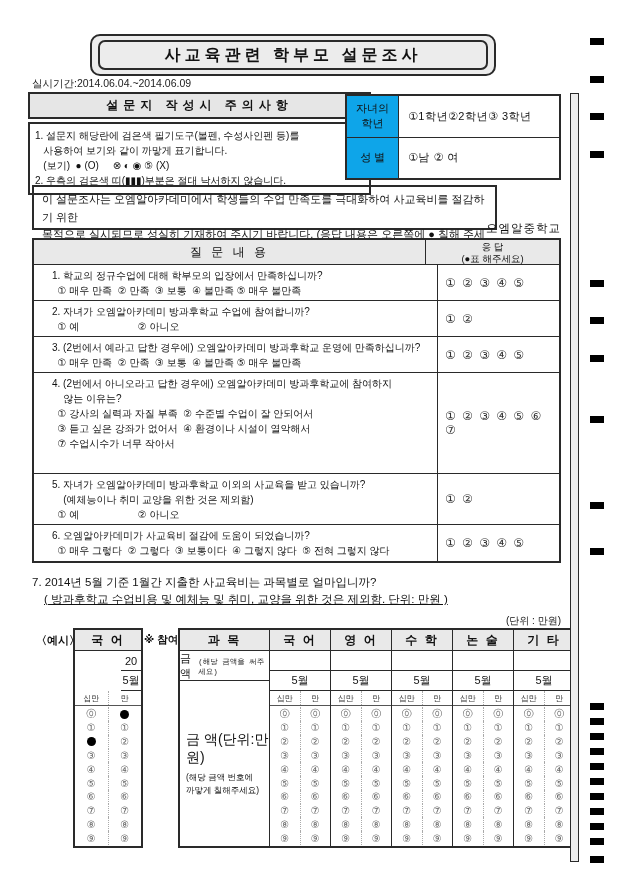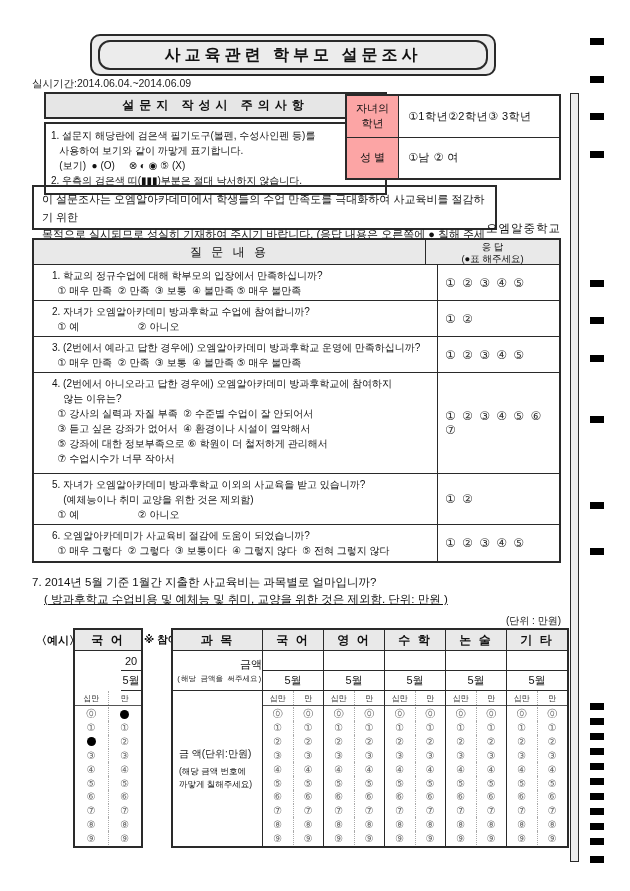--- a/index.html
+++ b/index.html
@@ -2,35 +2,35 @@
 <html><head>
 <meta charset="utf-8">
 <style>
   * { box-sizing: border-box; margin: 0; padding: 0; }
   html,body { background:#fff; }
   body { width:630px; height:891px; position:relative; font-family:"Liberation Sans","DejaVu Sans",sans-serif; color:#111; }
   .abs { position:absolute; }
 
   
   .title-box { left:90px; top:34px; width:406px; height:42px; border:2px solid #2a2a2a; border-radius:10px; background:#ececec; padding:4px 6px; }
-  .title-inner { height:100%; border:2px solid #2a2a2a; border-radius:12px; background:#ececec; display:flex; align-items:center; justify-content:center; font-size:16px; font-weight:bold; letter-spacing:4px; }
+  .title-inner { height:100%; border:2px solid #2a2a2a; border-radius:7px; background:#ececec; display:flex; align-items:center; justify-content:center; font-size:16px; font-weight:bold; letter-spacing:4px; }
 
   .period { left:32px; top:77px; font-size:10.5px; color:#222; }
 
   
-  .notice { left:44px; top:92px; width:343px; }
+  .notice { left:28px; top:92px; width:343px; }
   .notice-title { border:2px solid #2a2a2a; background:#e6e6e6; text-align:center; font-weight:bold; font-size:12px; letter-spacing:5px; padding:3px 0; }
   .notice-body { border:2px solid #2a2a2a; margin-top:3px; padding:4px 5px 5px 5px; font-size:10px; line-height:1.5; }
   .n-line { white-space:pre-wrap; }
 
   
   .sinfo { left:345px; top:94px; width:216px; height:86px; border:2px solid #2a2a2a; display:flex; flex-direction:column; }
   .sirow { flex:1; display:flex; }
   .sirow:first-child { border-bottom:1px solid #2a2a2a; }
-  .silabel { width:52px; background:#fca5a5; border-right:1px solid #2a2a2a; display:flex; align-items:center; justify-content:center; font-size:11px; white-space:pre-line; text-align:center; }
+  .silabel { width:52px; background:#0ea5e9; border-right:1px solid #2a2a2a; display:flex; align-items:center; justify-content:center; font-size:11px; white-space:pre-line; text-align:center;font-family:Liberation Serif, serif; }
   .sival { flex:1; display:flex; align-items:center; padding-left:9px; font-size:11px; letter-spacing:0.5px; }
 
   
   .intro { left:32px; top:185px; width:465px; height:45px; border:2px solid #2a2a2a; padding:4px 8px; font-size:11px; line-height:1.6; }
 
   .school { left:420px; top:221px; width:141px; text-align:right; font-size:11.5px; letter-spacing:1px; }
 
   
   .qtable { left:32px; top:238px; width:529px; border:2px solid #2a2a2a; }
   .qhead { display:flex; background:#e9e9e9; border-bottom:1px solid #2a2a2a; height:25px; }
@@ -58,28 +58,28 @@
   .cell-sub { height:15px; border-bottom:1px solid #555; display:flex; }
   .cell-sub span { flex:1; display:flex; align-items:center; justify-content:center; font-size:8px; color:#333; }
   .cell-sub span.sub-r { border-left:1px dotted #aaa; }
   .bubbles { flex:1; display:flex; flex-direction:column; padding:1px 0; }
   .b-row { flex:1; display:flex; }
   .b-cell { flex:1; display:flex; align-items:center; justify-content:center; font-size:10px; color:#666; }
   .b-right { border-left:1px dotted #aaa; }
   .disc { width:9px; height:9px; border-radius:50%; background:#000; display:inline-block; }
 
   
-  .grid { left:171px; top:628px; width:398px; height:220px; border:2px solid #2a2a2a; display:flex; }
+  .grid { left:178px; top:628px; width:398px; height:220px; border:2px solid #2a2a2a; display:flex; }
   .g-label-col { width:90px; border-right:1px solid #2a2a2a; display:flex; flex-direction:column; }
   .g-h { height:21px; background:#e9e9e9; border-bottom:1px solid #2a2a2a; display:flex; align-items:center; justify-content:center; font-size:12px; font-weight:bold; letter-spacing:2px; }
-  .g-amt { height:40px; border-bottom:1px solid #2a2a2a; display:flex; flex-direction:column; align-items:flex-end; justify-content:center; }
+  .g-amt { height:30px; border-bottom:1px solid #2a2a2a; display:flex; flex-direction:row; align-items:center; justify-content:center; }
   .g-amt .big { font-size:11px; }
   .g-amt .small { font-size:7.5px; color:#222; margin-top:2px;font-family:Liberation Mono, monospace; }
   .g-blabel { flex:1; display:flex; flex-direction:column; justify-content:center; padding-left:6px; }
-  .g-blabel .big { font-size:10px; margin-bottom:4px; }
+  .g-blabel .big { font-size:14px; margin-bottom:4px; }
   .g-blabel .small { font-size:8.5px; line-height:1.5; }
   .g-col { flex:1; border-right:1px solid #2a2a2a; display:flex; flex-direction:column; }
   .g-col:last-child { border-right:none; }
   .g-col-h { height:21px; background:#e9e9e9; border-bottom:1px solid #2a2a2a; display:flex; align-items:center; justify-content:center; font-size:12px; font-weight:bold; letter-spacing:2px; }
   .g-col-blank { height:20px; border-bottom:1px solid #2a2a2a; }
   .g-col-month { height:20px; border-bottom:1px solid #2a2a2a; display:flex; align-items:center; justify-content:center; font-size:11px; }
 
   
   .vbar { left:570px; top:93px; width:9px; height:769px; border:1px solid #2a2a2a; background:#ededed; }
   .tmark { position:absolute; left:590px; width:14px; height:7px; background:#000; }
@@ -151,21 +151,20 @@
           <div class="q-line">  ① 매우 만족  ② 만족  ③ 보통  ④ 불만족 ⑤ 매우 불만족</div>
         </div>
         <div class="q-answer">① ② ③ ④ ⑤</div>
       </div>
       <div class="q-row h101">
         <div class="q-text">
           <div class="q-line">4. (2번에서 아니오라고 답한 경우에) 오엠알아카데미 방과후학교에 참여하지</div>
           <div class="q-line">    않는 이유는?</div>
           <div class="q-line">  ① 강사의 실력과 자질 부족  ② 수준별 수업이 잘 안되어서</div>
           <div class="q-line">  ③ 듣고 싶은 강좌가 없어서  ④ 환경이나 시설이 열악해서</div>
-          <div class="q-line">  ⑤ 강좌에 대한 정보부족으로 ⑥ 학원이 더 철저하게 관리해서</div>
           <div class="q-line">  ⑦ 수업시수가 너무 작아서</div>
         </div>
         <div class="q-answer">① ② ③ ④ ⑤ ⑥ ⑦</div>
       </div>
       <div class="q-row h48">
         <div class="q-text">
           <div class="q-line">5. 자녀가 오엠알아카데미 방과후학교 이외의 사교육을 받고 있습니까?</div>
           <div class="q-line">    (예체능이나 취미 교양을 위한 것은 제외함)</div>
           <div class="q-line">  ① 예                     ② 아니오</div>
         </div>

